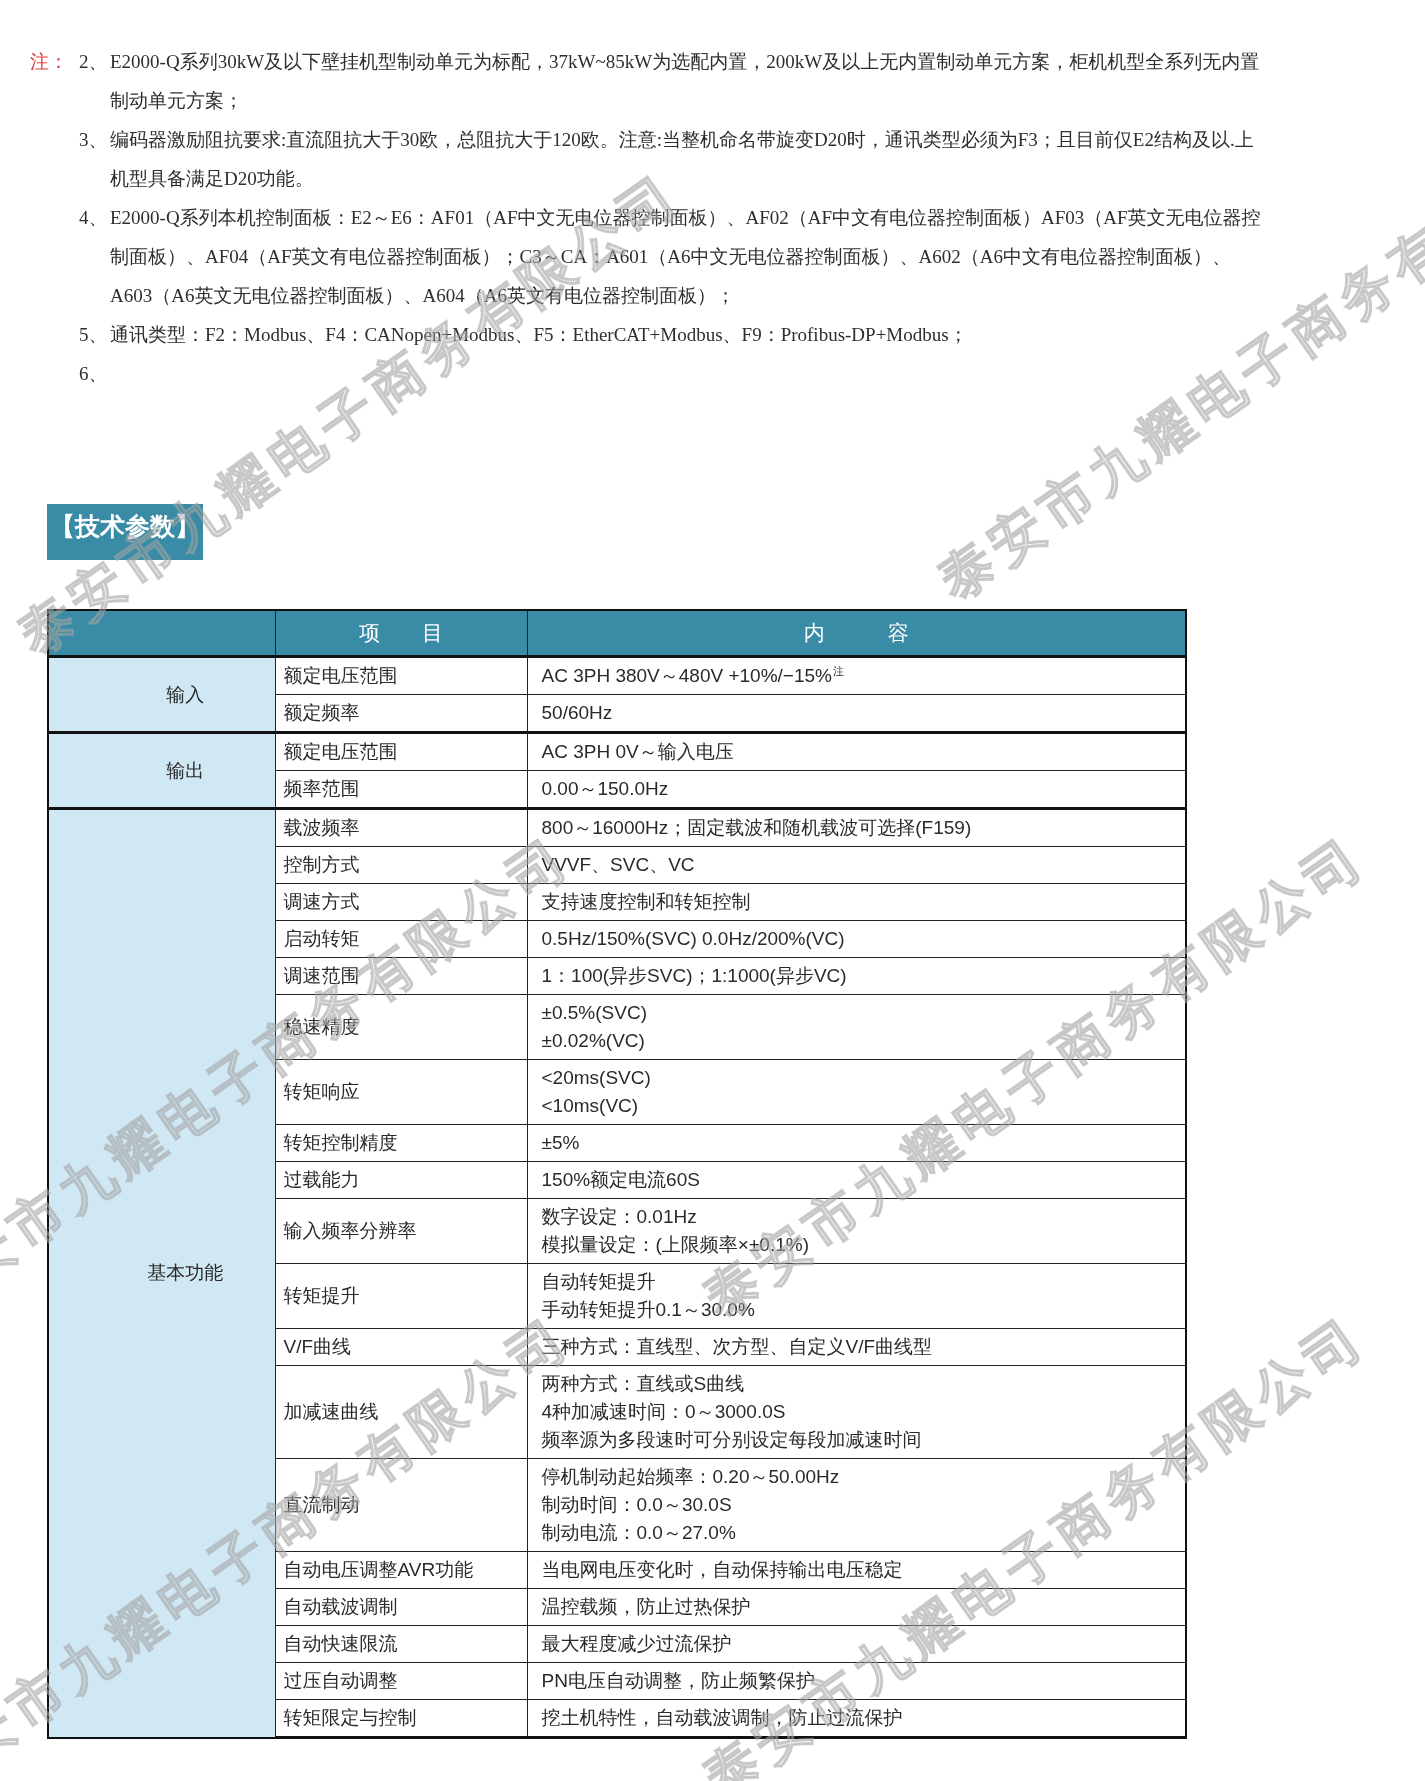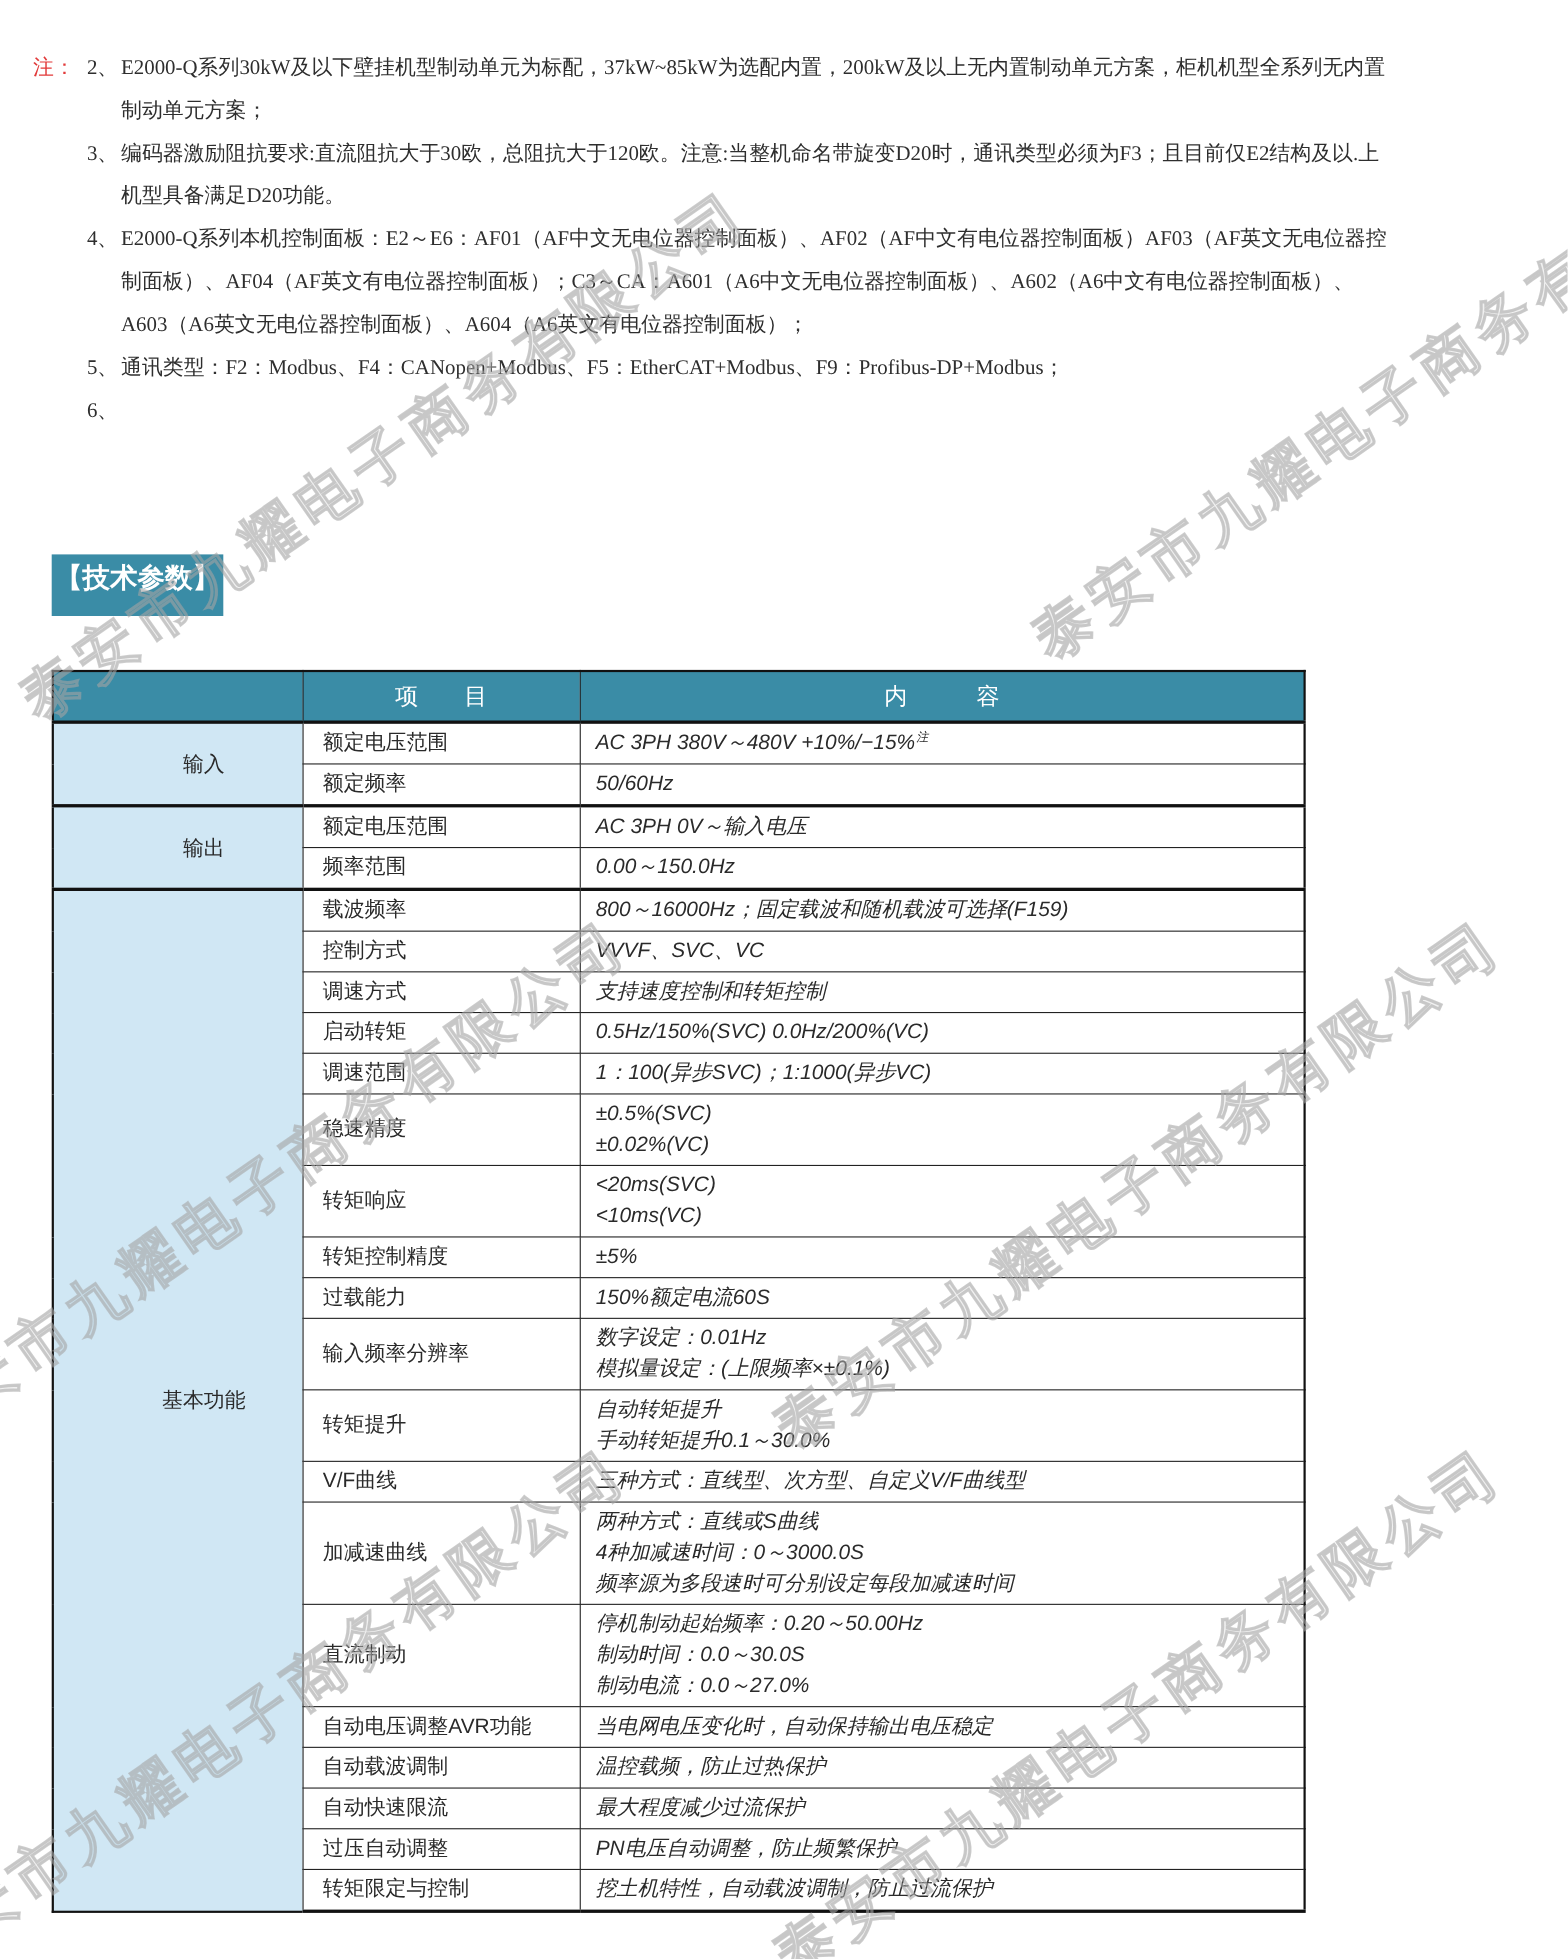--- a/index.html
+++ b/index.html
@@ -78,22 +78,22 @@
     height:42px;
     text-align:center;
     border-bottom:3px solid #111111;
   }
   table.spec td.cat{
     background:#d0e7f4;
     text-align:center;
     font-size:19px;
     padding-left:48px;
   }
-  table.spec td.item{padding:5px 0 5px 18px;line-height:26px;}
-  table.spec td.content{padding:5px 0 5px 14px;line-height:26px;font-style:italic;}
+  table.spec td.item{padding:5px 0 5px 8px;line-height:26px;}
+  table.spec td.content{padding:5px 0 5px 14px;line-height:26px;}
   table.spec td.content > div + div{margin-top:2px;}
   table.spec tr.group-start td{border-top:3px solid #111111;}
   table.spec{border:2px solid #111111;}
   table.spec tbody tr:last-child td{border-bottom:3px solid #111111;}
   sup.notemark{font-size:11px;vertical-align:super;line-height:0;margin-left:1px;}
 </style>
 </head>
 <body>
 
 <div class="wm-layer">

